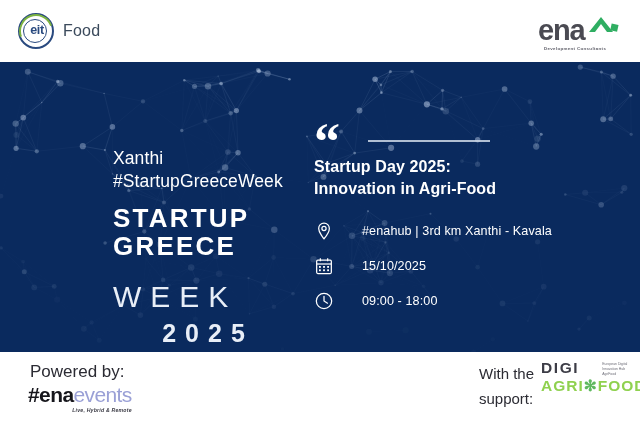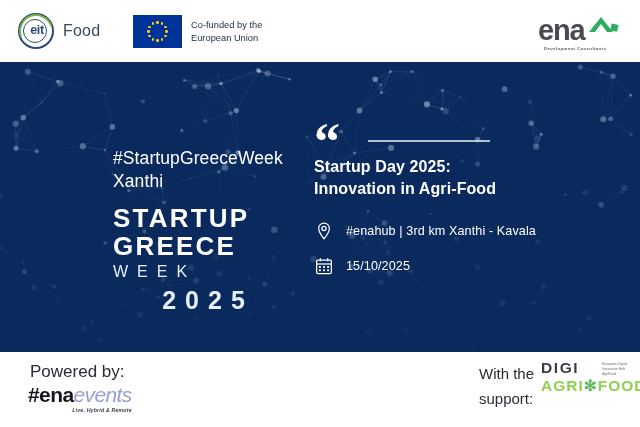--- a/index.html
+++ b/index.html
@@ -67,22 +67,22 @@
   
   .left-col { position:absolute; left:113px; top:85px; width:185px; }
   .loc-line {
     font-size:17.5px; color:#ffffff; font-weight:400; line-height:1.33; letter-spacing:0.1px;
   }
   .sgw { position:absolute; left:113px; top:143px; width:190px; }
   .sgw-1, .sgw-2 {
     font-size:26px; font-weight:700; color:#ffffff; line-height:1.06; letter-spacing:2.2px;
   }
   .sgw-3 {
-    font-size:16px; font-weight:300; color:#e8eef7; line-height:1.3;
-    letter-spacing:9px; margin-top:2px;
+    font-size:30px; font-weight:300; color:#e8eef7; line-height:1.3;
+    letter-spacing:9px; margin-top:17px;
   }
   .sgw-4 {
     font-size:25px; font-weight:700; color:#e8eef7; line-height:1.3;
     letter-spacing:9px; margin-top:1px;text-align:center;
   }
 
   
   .right-col { position:absolute; left:296px; top:60px; width:320px; }
   .quote-row { position:relative; height:30px; }
   .quote-mark {
@@ -91,33 +91,33 @@
   }
   .quote-rule {
     position:absolute; left:72px; top:18px; width:122px; height:2px;
     background:#cfd9e8; opacity:.85;
   }
   .title {
     margin-top:4px; padding-left:18px;
     font-size:16px; font-weight:700; color:#ffffff; line-height:1.4; letter-spacing:0.1px;
   }
   .details { margin-top:20px; padding-left:18px; }
-  .det-row { display:flex; align-items:center; gap:12px; margin-bottom:15px; }
+  .det-row { display:flex; align-items:center; gap:28px; margin-bottom:15px; }
   .det-ico { width:20px; height:20px; flex:0 0 20px; }
   .det-txt { font-size:12.6px; color:#ffffff; letter-spacing:0.1px; }
 
   
   .footer {
     position:absolute; left:0; top:352px; width:640px; height:75px; background:#ffffff;
   }
   .powered { position:absolute; left:30px; top:10px; font-size:17px; color:#2b2b33; }
   .enaev { position:absolute; left:28px; top:32px; }
   .enaev-main { font-size:21px; line-height:1; letter-spacing:-0.6px; }
   .enaev-hash { color:#16161c; font-weight:700; }
-  .enaev-ev { color:#9aa0d6; font-weight:400;font-style:italic; }
+  .enaev-ev { color:#9aa0d6; font-weight:400; }
   .enaev-tag {
     font-size:5.2px; color:#3a3a44; font-style:italic; font-weight:600;
     text-align:right; margin-top:2px; letter-spacing:0.2px;
   }
 
   .support { position:absolute; left:479px; top:10px; font-size:15px; color:#2b2b33; line-height:1.65; }
   .digi { position:absolute; left:541px; top:8px; width:96px; }
   .digi-top { display:flex; align-items:flex-start; gap:23px; }
   .digi-word { font-size:15.5px; font-weight:700; color:#3c3c46; letter-spacing:1.6px; line-height:1; font-family:"Liberation Sans", sans-serif; }
   .digi-note { font-size:3.4px; color:#6e6e78; line-height:1.5; padding-top:2px; }
@@ -134,40 +134,20 @@
     <div class="eit-logo">
       <div class="eit-mark">
         <div class="eit-ring-outer"></div>
         <div class="eit-ring-green"></div>
         <div class="eit-inner"></div>
         <div class="eit-text">eit</div>
       </div>
       <span class="eit-food">Food</span>
     </div>
 
-    <div class="eu-logo">
-      <div class="eu-flag" id="euFlag">
-          <span class="eu-star" style="left: 23.2px; top: 6.2px; width: 2.6px; height: 2.6px;"></span>
-          <span class="eu-star" style="left: 27.7px; top: 7.40577px; width: 2.6px; height: 2.6px;"></span>
-          <span class="eu-star" style="left: 30.9942px; top: 10.7px; width: 2.6px; height: 2.6px;"></span>
-          <span class="eu-star" style="left: 32.2px; top: 15.2px; width: 2.6px; height: 2.6px;"></span>
-          <span class="eu-star" style="left: 30.9942px; top: 19.7px; width: 2.6px; height: 2.6px;"></span>
-          <span class="eu-star" style="left: 27.7px; top: 22.9942px; width: 2.6px; height: 2.6px;"></span>
-          <span class="eu-star" style="left: 23.2px; top: 24.2px; width: 2.6px; height: 2.6px;"></span>
-          <span class="eu-star" style="left: 18.7px; top: 22.9942px; width: 2.6px; height: 2.6px;"></span>
-          <span class="eu-star" style="left: 15.4058px; top: 19.7px; width: 2.6px; height: 2.6px;"></span>
-          <span class="eu-star" style="left: 14.2px; top: 15.2px; width: 2.6px; height: 2.6px;"></span>
-          <span class="eu-star" style="left: 15.4058px; top: 10.7px; width: 2.6px; height: 2.6px;"></span>
-          <span class="eu-star" style="left: 18.7px; top: 7.40577px; width: 2.6px; height: 2.6px;"></span>
-        </div>
-      <div class="eu-text">
-        <div>Co-funded by the</div>
-        <div>European Union</div>
-      </div>
-    </div>
 
     <div class="ena-logo">
       <div class="ena-chev">
         <svg width="34" height="26" viewBox="0 0 34 26">
           <path d="M3 20 L15 5 L27 20 L21 20 L15 12 L9 20 Z" fill="#2fae62"></path>
           <rect x="25" y="12" width="7" height="7" transform="rotate(12 28 15)" fill="#2fae62"></rect>
         </svg>
       </div>
       <div class="ena-word">ena</div>
       <div class="ena-sub">Development Consultants</div>
@@ -898,22 +878,22 @@
         <circle cx="293.0" cy="231.6" r="1.84" fill="#b9cbe4" opacity="0.114"></circle>
         <circle cx="99.2" cy="278.3" r="2.50" fill="#b9cbe4" opacity="0.040"></circle>
         <circle cx="273.6" cy="195.5" r="2.38" fill="#b9cbe4" opacity="0.063"></circle>
         <circle cx="172.8" cy="155.8" r="1.89" fill="#b9cbe4" opacity="0.065"></circle>
         <circle cx="603.2" cy="57.2" r="2.96" fill="#b9cbe4" opacity="0.392"></circle>
         <circle cx="145.9" cy="197.1" r="0.75" fill="#b9cbe4" opacity="0.052"></circle>
         <circle cx="580.3" cy="5.1" r="2.59" fill="#b9cbe4" opacity="0.275"></circle>
       </svg>
 
     <div class="left-col">
+      <div class="loc-line">Xanthi</div>
       <div class="loc-line">#StartupGreeceWeek</div>
-      <div class="loc-line">Xanthi</div>
     </div>
 
     <div class="sgw">
       <div class="sgw-1">STARTUP</div>
       <div class="sgw-2">GREECE</div>
       <div class="sgw-3">WEEK</div>
       <div class="sgw-4">2025</div>
     </div>
 
     <div class="right-col">
@@ -950,20 +930,29 @@
                 <rect x="15.8" y="12" width="2.2" height="2.2"></rect>
                 <rect x="6" y="16" width="2.2" height="2.2"></rect>
                   <rect x="10.9" y="16" width="2.2" height="2.2"></rect>
                 <rect x="15.8" y="16" width="2.2" height="2.2"></rect>
               </g>
             </svg>
           </span>
           <span class="det-txt">15/10/2025</span>
         </div>
 
+        <div class="det-row">
+          <span class="det-ico">
+            <svg width="20" height="20" viewBox="0 0 24 24" fill="none" stroke="#ffffff" stroke-width="1.5">
+              <circle cx="12" cy="12" r="9.2"></circle>
+              <path d="M12 6.4V12l4.2 2.6" stroke-linecap="round"></path>
+            </svg>
+          </span>
+          <span class="det-txt">09:00 - 18:00</span>
+        </div>
 
       </div>
     </div>
   </div>
 
   <div class="footer">
 
     <div class="powered">Powered by:</div>
 
     <div class="enaev">

